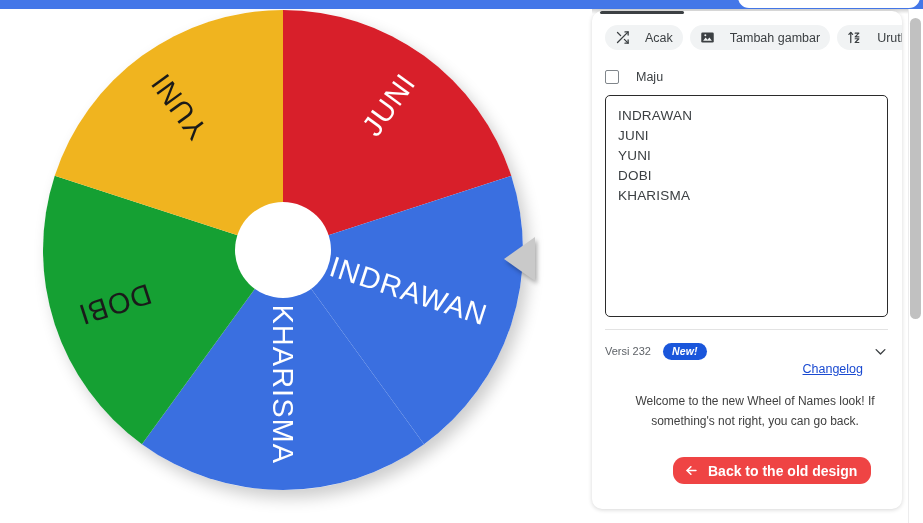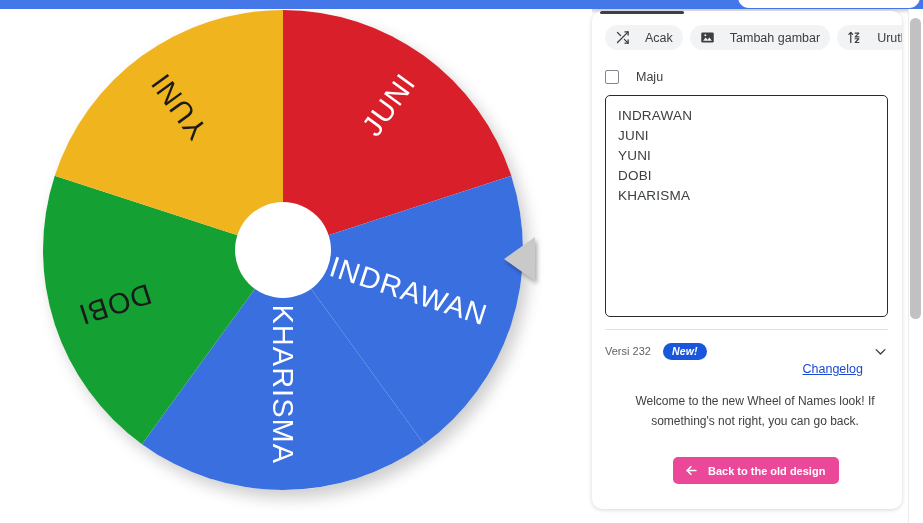--- a/index.html
+++ b/index.html
@@ -129,22 +129,22 @@
   .chev-down { margin-left: 10px; display:flex; align-items:center; cursor:pointer; }
 
   .welcome {
     position: absolute; left: 26px; top: 380px; width: 258px;
     text-align: center; font-size: 12px; color: #404040; line-height: 20px; margin-left: 8px;
   }
   .back-btn {
     position: absolute; left: 81px; top: 446px;
     display: flex; align-items: center; gap: 9px;
     height: 27px; padding: 0 14px 0 11px;
-    background: #ec4899; border: none; border-radius: 5px;
-    color: #fff; font-size: 11px; font-weight: bold;
+    background: #ef4444; border: none; border-radius: 11px;
+    color: #fff; font-size: 14px; font-weight: bold;
     cursor: pointer; font-family: "Liberation Sans", sans-serif;
     white-space: nowrap;
   }
 
   
   .sb-track {
     position: absolute; right: 0; top: 9px; width: 15px; height: 514px;
     background: #ffffff; border-left: 1px solid #ececed;
   }
   .sb-thumb {

